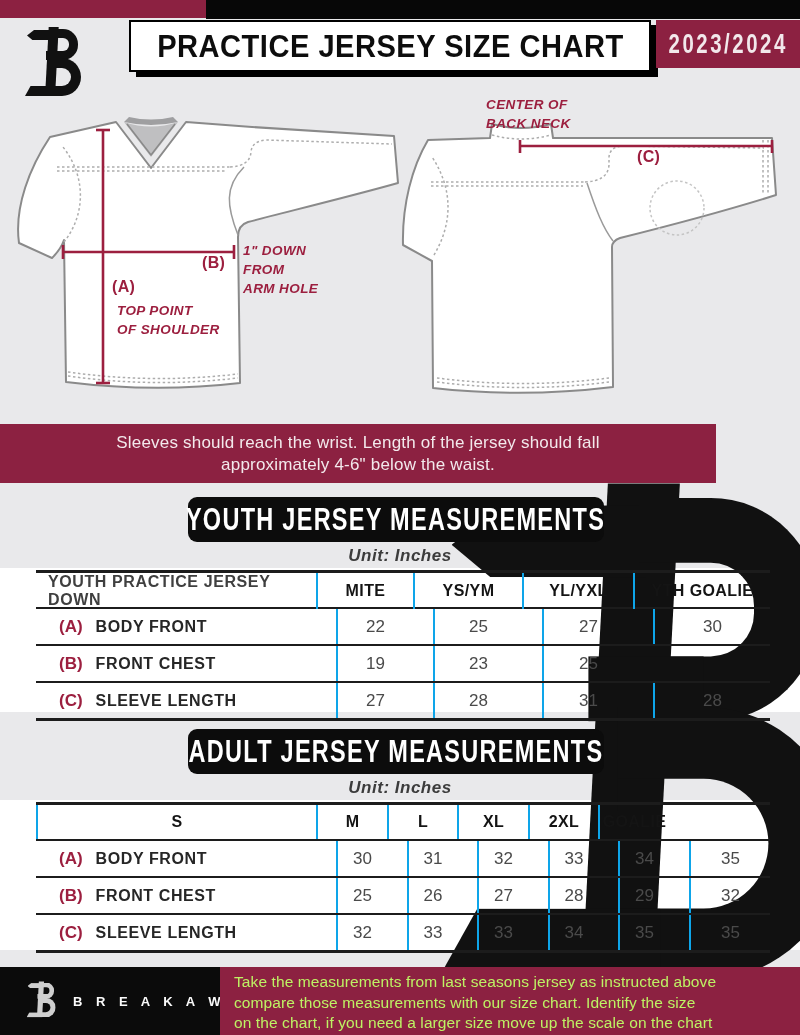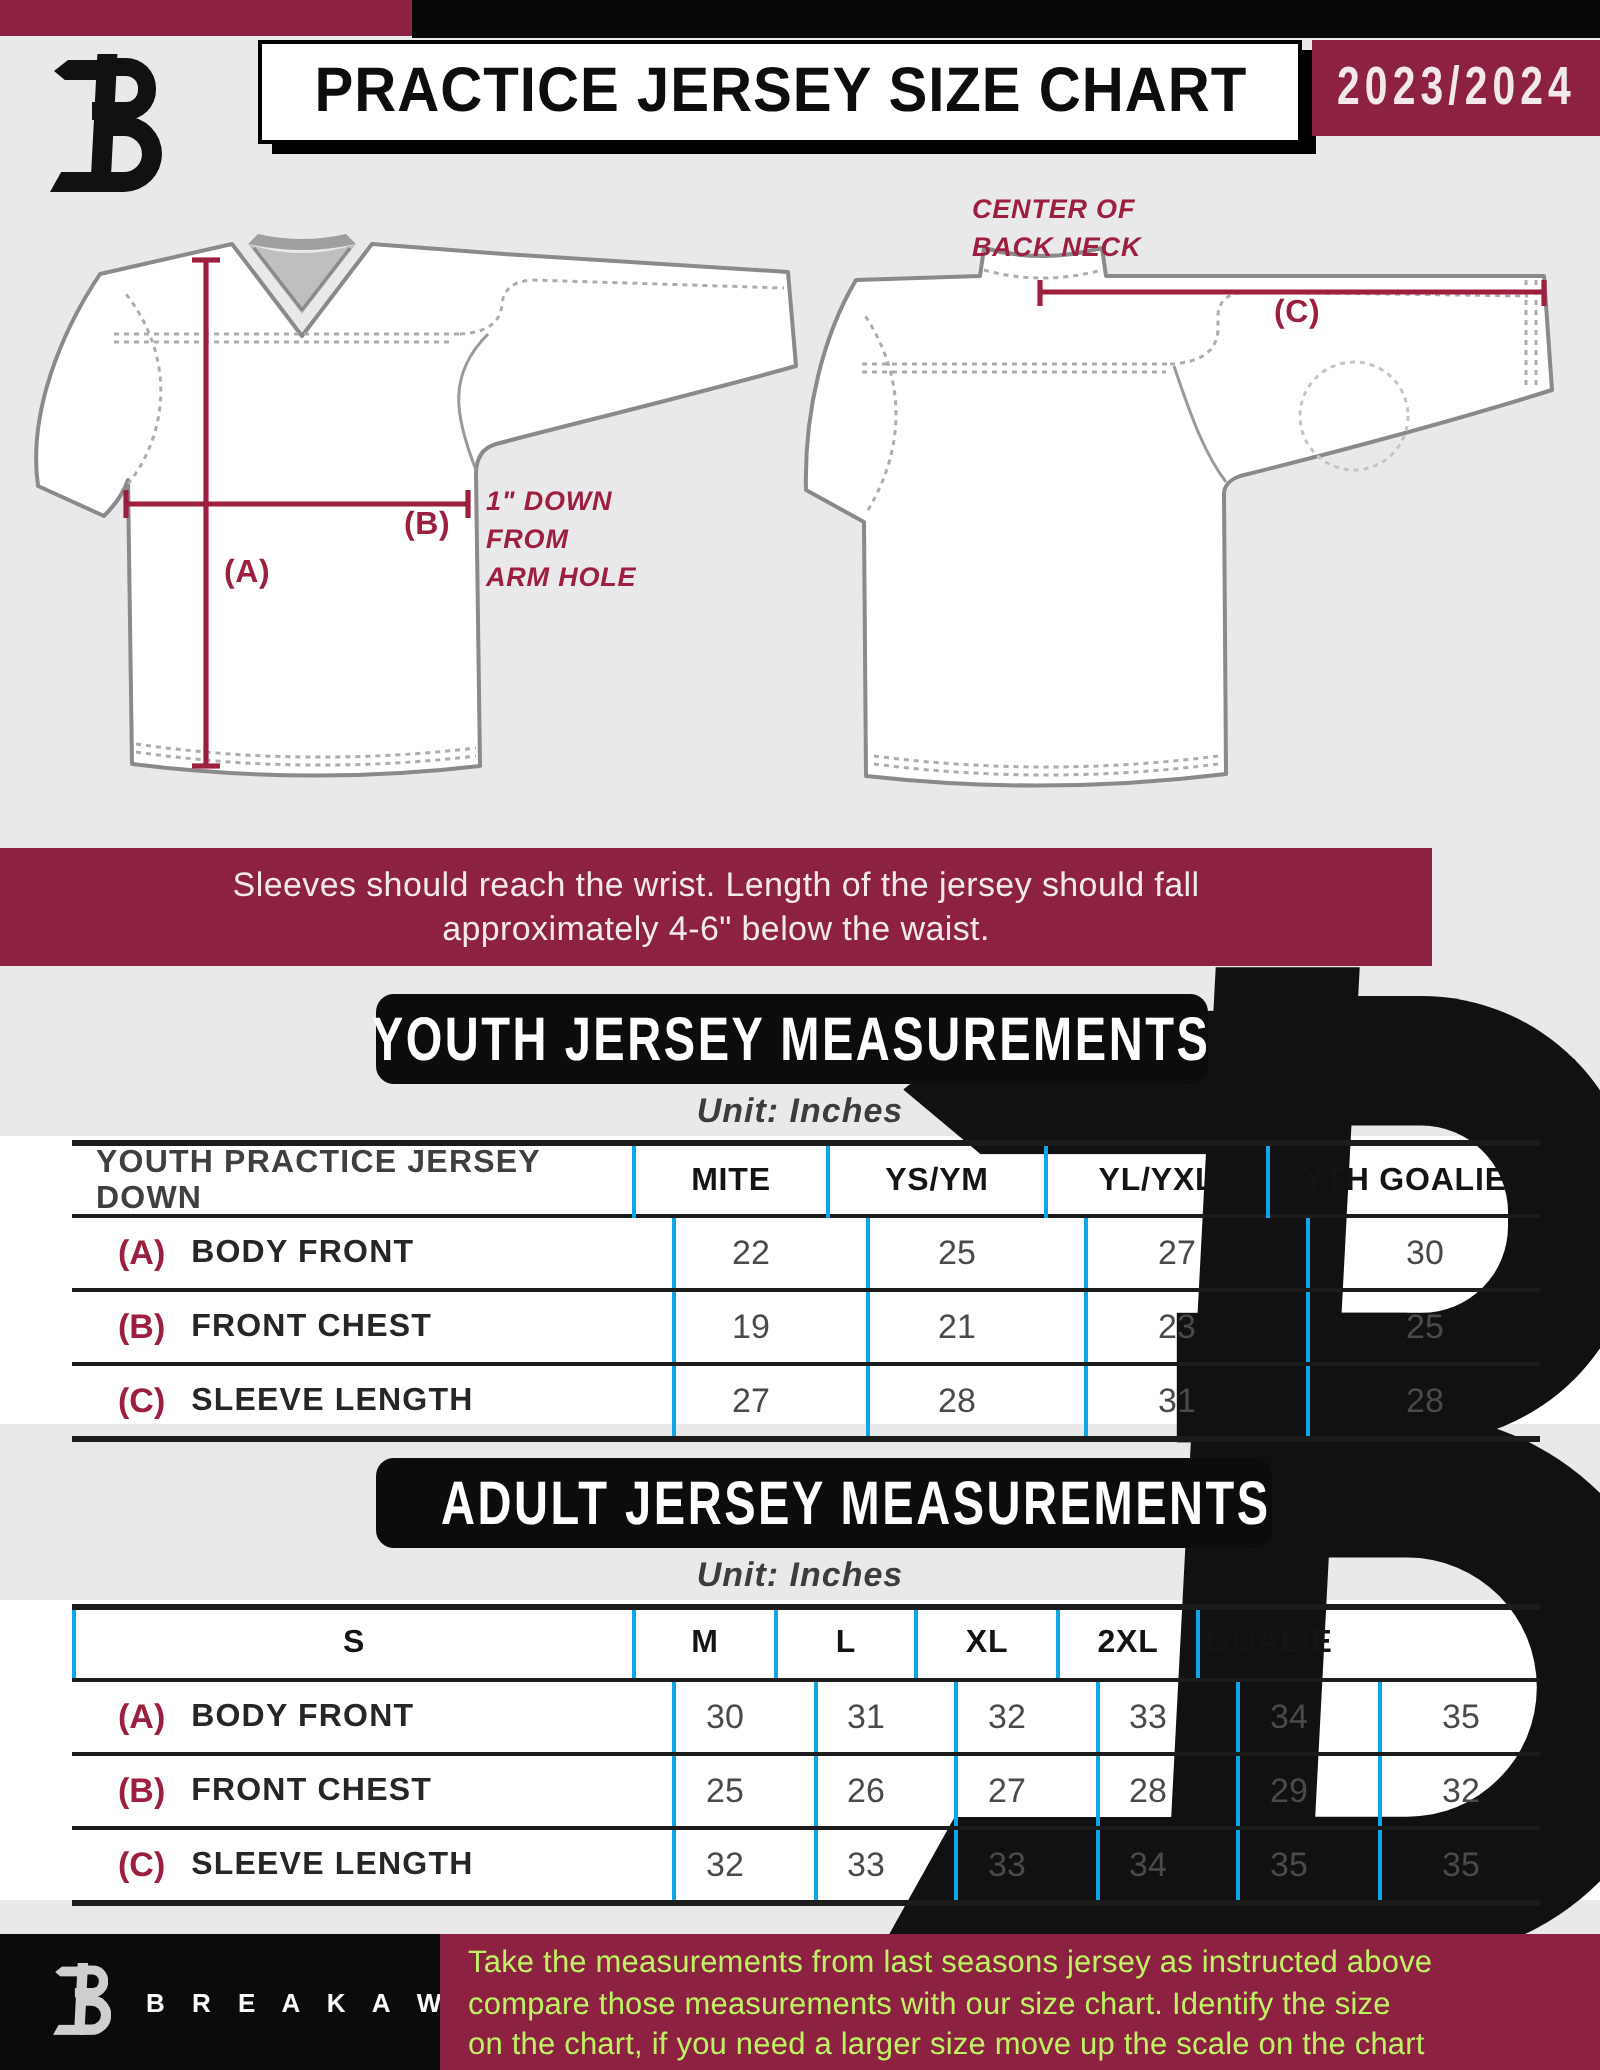--- a/index.html
+++ b/index.html
@@ -49,21 +49,21 @@
   .notice div{color:#F3E9EC;font-size:17px;letter-spacing:.2px;}
 
   
   .bg-white-1{left:0;top:568px;width:800px;height:144px;background:#fff;}
   .bg-white-2{left:0;top:800px;width:800px;height:150px;background:#fff;}
   .section-banner{left:188px;width:416px;height:45px;background:#0c0c0c;border-radius:9px;
                   display:flex;align-items:center;justify-content:center;}
   .section-banner span{color:#fff;font-weight:bold;font-size:28px;letter-spacing:1.5px;
                        display:inline-block;transform:scale(.84,1.1);white-space:nowrap;}
   .youth-banner{top:497px;}
-  .adult-banner{top:729px;padding-left:32px;}
+  .adult-banner{top:729px;}
   .unit{width:800px;left:0;text-align:center;font-style:italic;font-weight:600;font-size:17px;
         color:#3C3C3C;letter-spacing:.5px;}
   .unit-youth{top:546px;}
   .unit-adult{top:778px;}
 
   
   .mtable{left:36px;border-top:3px solid #1C1C1C;}
   #youth-table{top:570px;}
   #adult-table{top:802px;}
   .trow{display:grid;border-bottom:2px solid #1C1C1C;align-items:stretch;}
@@ -190,20 +190,24 @@
     <div>BACK NECK</div>
   </div>
   <div class="z2 dlabel" style="left:637px;top:148px;">(C)</div>
   <div class="z2 dlabel" style="left:202px;top:254px;">(B)</div>
   <div class="z2 dcaption" style="left:243px;top:241px;">
     <div>1" DOWN</div>
     <div>FROM</div>
     <div>ARM HOLE</div>
   </div>
   <div class="z2 dlabel" style="left:112px;top:278px;">(A)</div>
+  <div class="z2 dcaption" style="left:117px;top:301px;">
+    <div>TOP POINT</div>
+    <div>OF SHOULDER</div>
+  </div>
 
   <div class="z2 notice">
     <div>Sleeves should reach the wrist. Length of the jersey should fall</div>
     <div>approximately 4-6" below the waist.</div>
   </div>
 
   <div class="z2 section-banner youth-banner">
     <span>YOUTH JERSEY MEASUREMENTS</span>
   </div>
   <div class="z2 unit unit-youth">Unit: Inches</div>
@@ -224,21 +228,20 @@
         <div class="tcell data-col">25</div>
         <div class="tcell data-col">27</div>
         <div class="tcell data-col">30</div>
       </div>
       <div class="trow tdata">
         <div class="tcell label-col">
           <span class="mkey">(B)</span>
           <span class="mlabel">FRONT CHEST</span>
         </div>
         <div class="tcell data-col">19</div>
-        <div class="tcell data-col">21</div>
         <div class="tcell data-col">23</div>
         <div class="tcell data-col">25</div>
       </div>
       <div class="trow tdata">
         <div class="tcell label-col">
           <span class="mkey">(C)</span>
           <span class="mlabel">SLEEVE LENGTH</span>
         </div>
         <div class="tcell data-col">27</div>
         <div class="tcell data-col">28</div>

